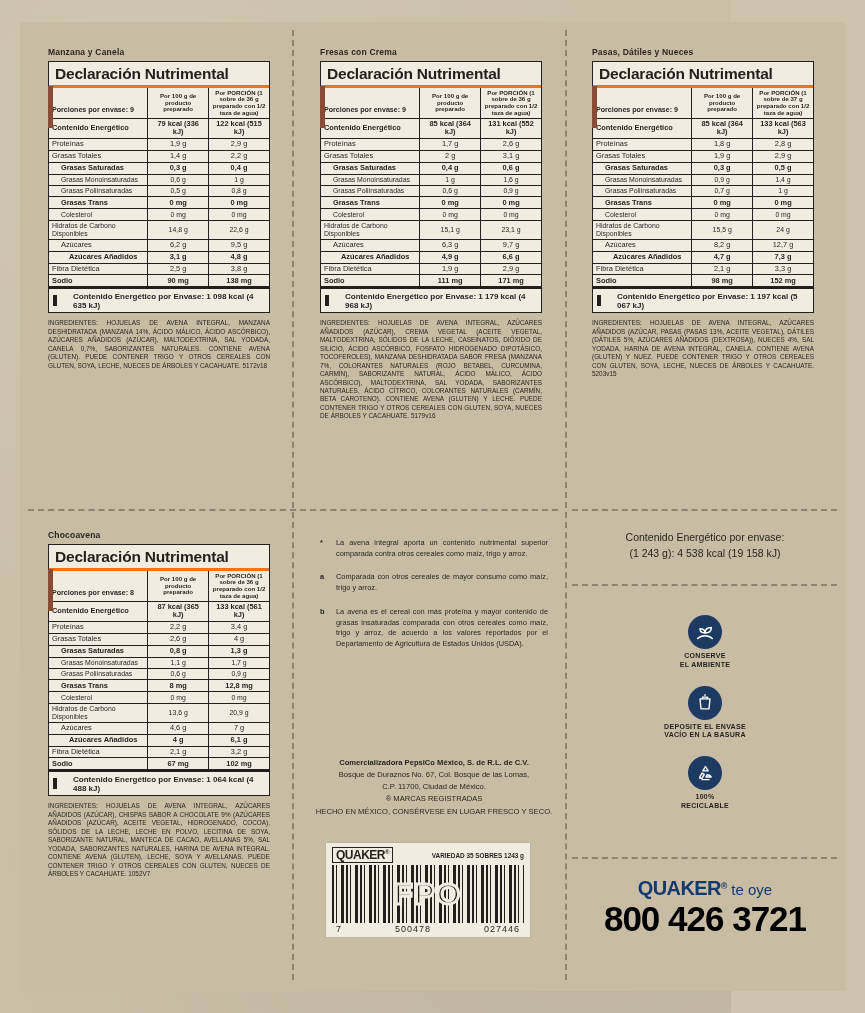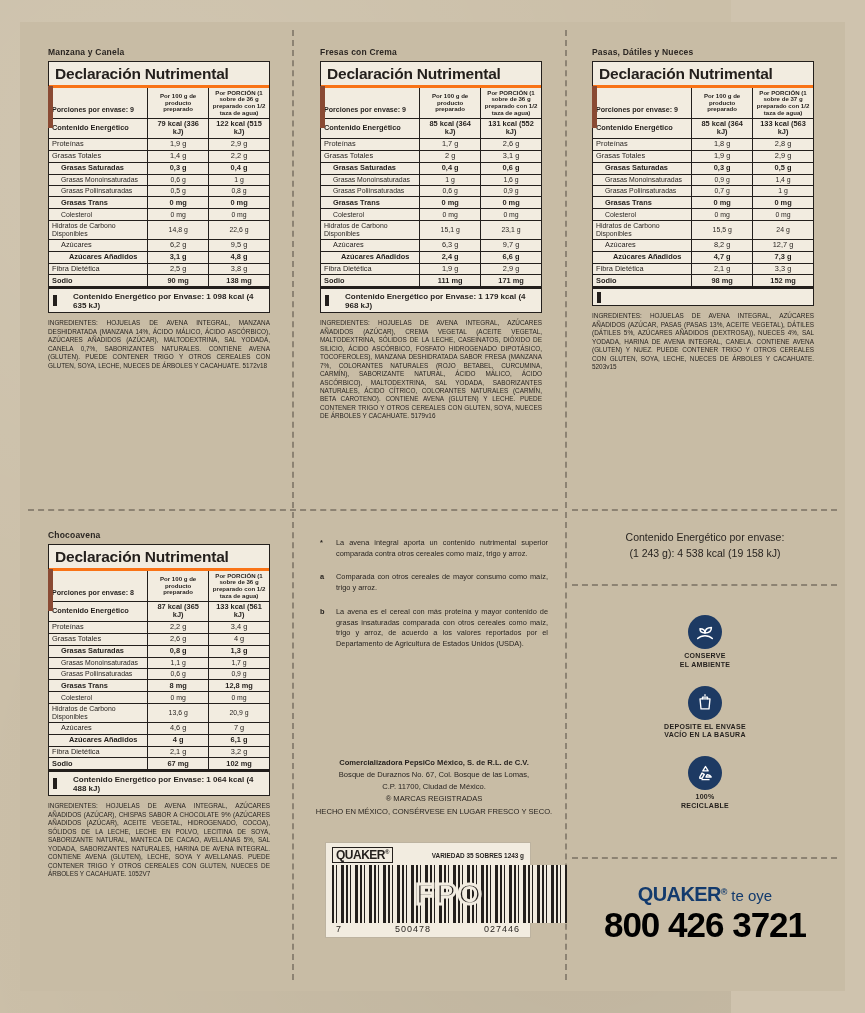--- a/index.html
+++ b/index.html
@@ -114,21 +114,20 @@
   .bc-brand{
     font-size:12px;font-weight:bold;letter-spacing:-.5px;
     border:1.4px solid #231f1c;padding:0 3px;
   }
   .bc-brand sup{font-size:6px;vertical-align:super;}
   .bc-var{font-size:6.4px;font-weight:bold;}
   .bars{
     height:58px;width:100%;
     background:repeating-linear-gradient(90deg,#231f1c 0 2px,#f2ece0 2px 4px,#231f1c 4px 5px,#f2ece0 5px 9px,#231f1c 9px 12px,#f2ece0 12px 14px);
     position:relative;
-    padding-left:43px;
   }
   .fpo{
     position:absolute;inset:0;display:flex;align-items:center;justify-content:center;
     font-size:30px;font-weight:bold;color:#231f1c;
     letter-spacing:2px;
     -webkit-text-stroke:3px #f2ece0;
   }
   .bc-digits{
     display:flex;justify-content:space-between;
     font-size:9px;letter-spacing:1px;padding:1px 4px 0;
@@ -136,21 +135,21 @@
 
   
   .tot{
     text-align:center;font-size:10.5px;line-height:1.5;font-weight:normal;
   }
   .icons{display:flex;flex-direction:column;gap:16px;align-items:center;margin-top:8px;}
   .iconrow{display:flex;flex-direction:column;align-items:center;gap:3px;}
   .iconcap{font-size:7px;font-weight:bold;text-align:center;line-height:1.25;letter-spacing:.3px;}
   .circ{width:34px;height:34px;border-radius:50%;background:#1d3a63;display:flex;align-items:center;justify-content:center;}
   .phone{
-    text-align:center;margin-top:6px;
+    text-align:center;
   }
   .phone .brand{
     font-size:20px;font-weight:bold;color:#123a6d;letter-spacing:-.6px;
   }
   .phone .teoye{font-size:15px;font-weight:normal;color:#123a6d;}
   .phone .num{font-size:35px;font-weight:bold;color:#000000;letter-spacing:-1px;line-height:1.1;}
 </style>
 </head>
 <body>
 
@@ -313,21 +312,21 @@
                   <td class="v">15,1 g</td>
                   <td class="v">23,1 g</td>
                 </tr>
           <tr class="ind1">
                   <td class="lbl">Azúcares</td>
                   <td class="v">6,3 g</td>
                   <td class="v">9,7 g</td>
                 </tr>
           <tr class="ind2 row-bold">
                   <td class="lbl">Azúcares Añadidos</td>
-                  <td class="v">2,4 g</td>
+                  <td class="v">4,9 g</td>
                   <td class="v">6,6 g</td>
                 </tr>
           <tr>
                   <td class="lbl">Fibra Dietética</td>
                   <td class="v">1,9 g</td>
                   <td class="v">2,9 g</td>
                 </tr>
           <tr class="row-bold">
                   <td class="lbl">Sodio</td>
                   <td class="v">111 mg</td>
@@ -421,20 +420,21 @@
                 </tr>
           <tr class="row-bold">
                   <td class="lbl">Sodio</td>
                   <td class="v">98 mg</td>
                   <td class="v">152 mg</td>
                 </tr>
         </tbody>
             </table>
         <div class="footer-energy">
           <span class="mark"></span>
+          <span>Contenido Energético por Envase: 1 197 kcal (5 067 kJ)</span>
         </div>
       </div>
     </div>
     <div class="ingr">INGREDIENTES: HOJUELAS DE AVENA INTEGRAL, AZÚCARES AÑADIDOS (AZÚCAR, PASAS (PASAS 13%, ACEITE VEGETAL), DÁTILES (DÁTILES 5%, AZÚCARES AÑADIDOS (DEXTROSA)), NUECES 4%, SAL YODADA, HARINA DE AVENA INTEGRAL, CANELA.
 CONTIENE AVENA (GLUTEN) Y NUEZ.
 PUEDE CONTENER TRIGO Y OTROS CEREALES CON GLUTEN, SOYA, LECHE, NUECES DE ÁRBOLES Y CACAHUATE. 5203v15</div>
   </div>
 
   <div class="col" style="left:28px;top:508px;width:222px;">
     <div class="flavor-name">Chocoavena</div>

